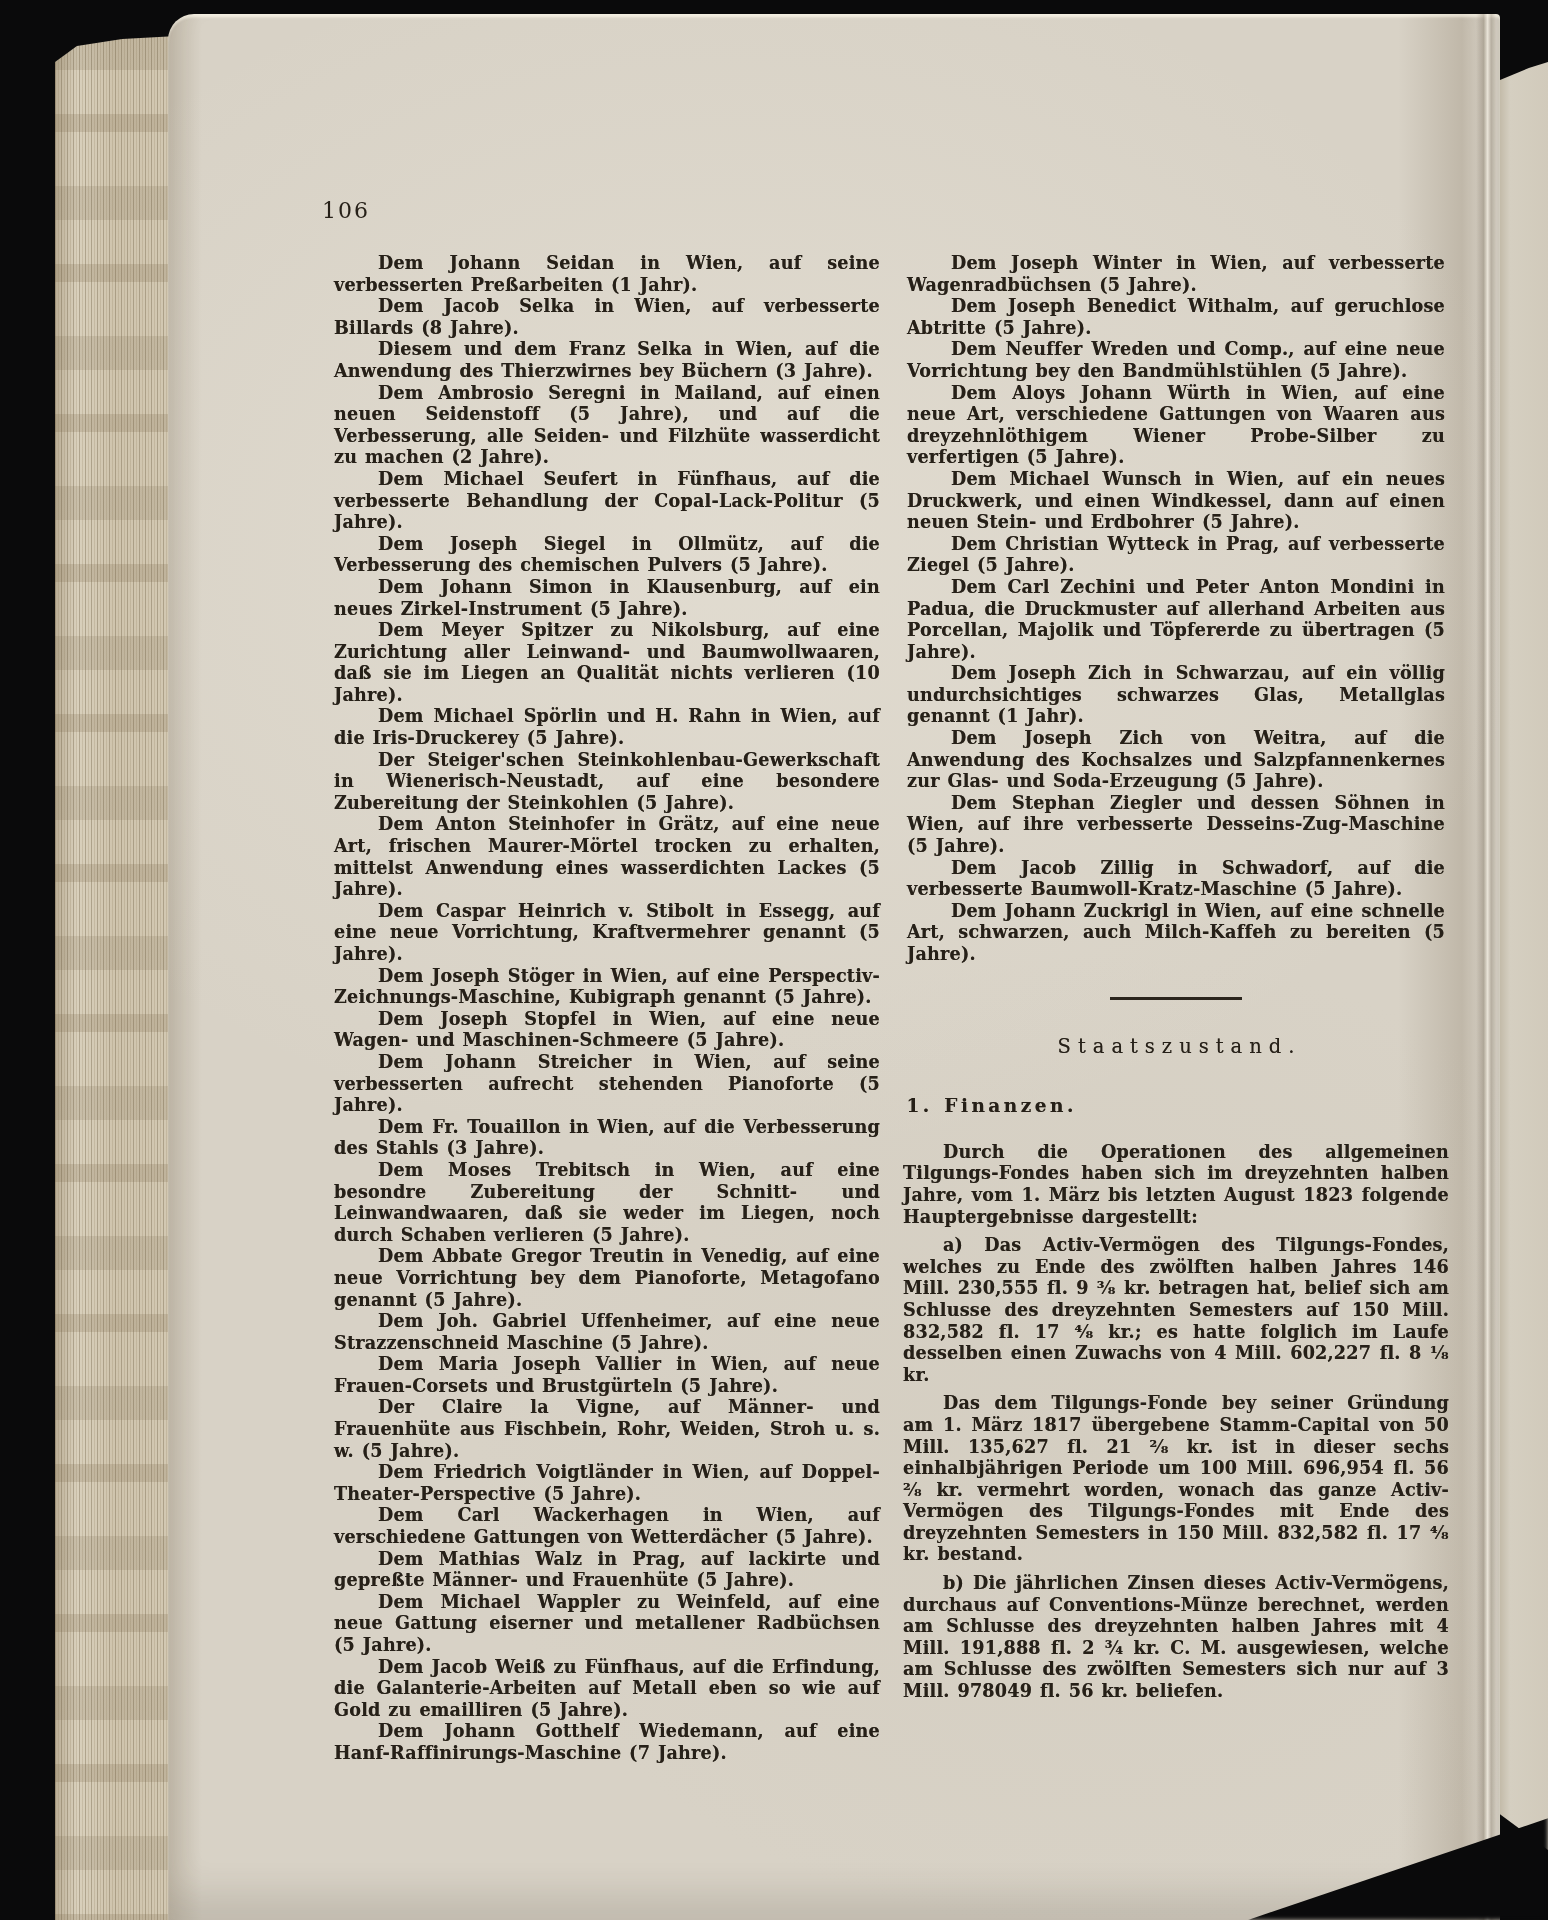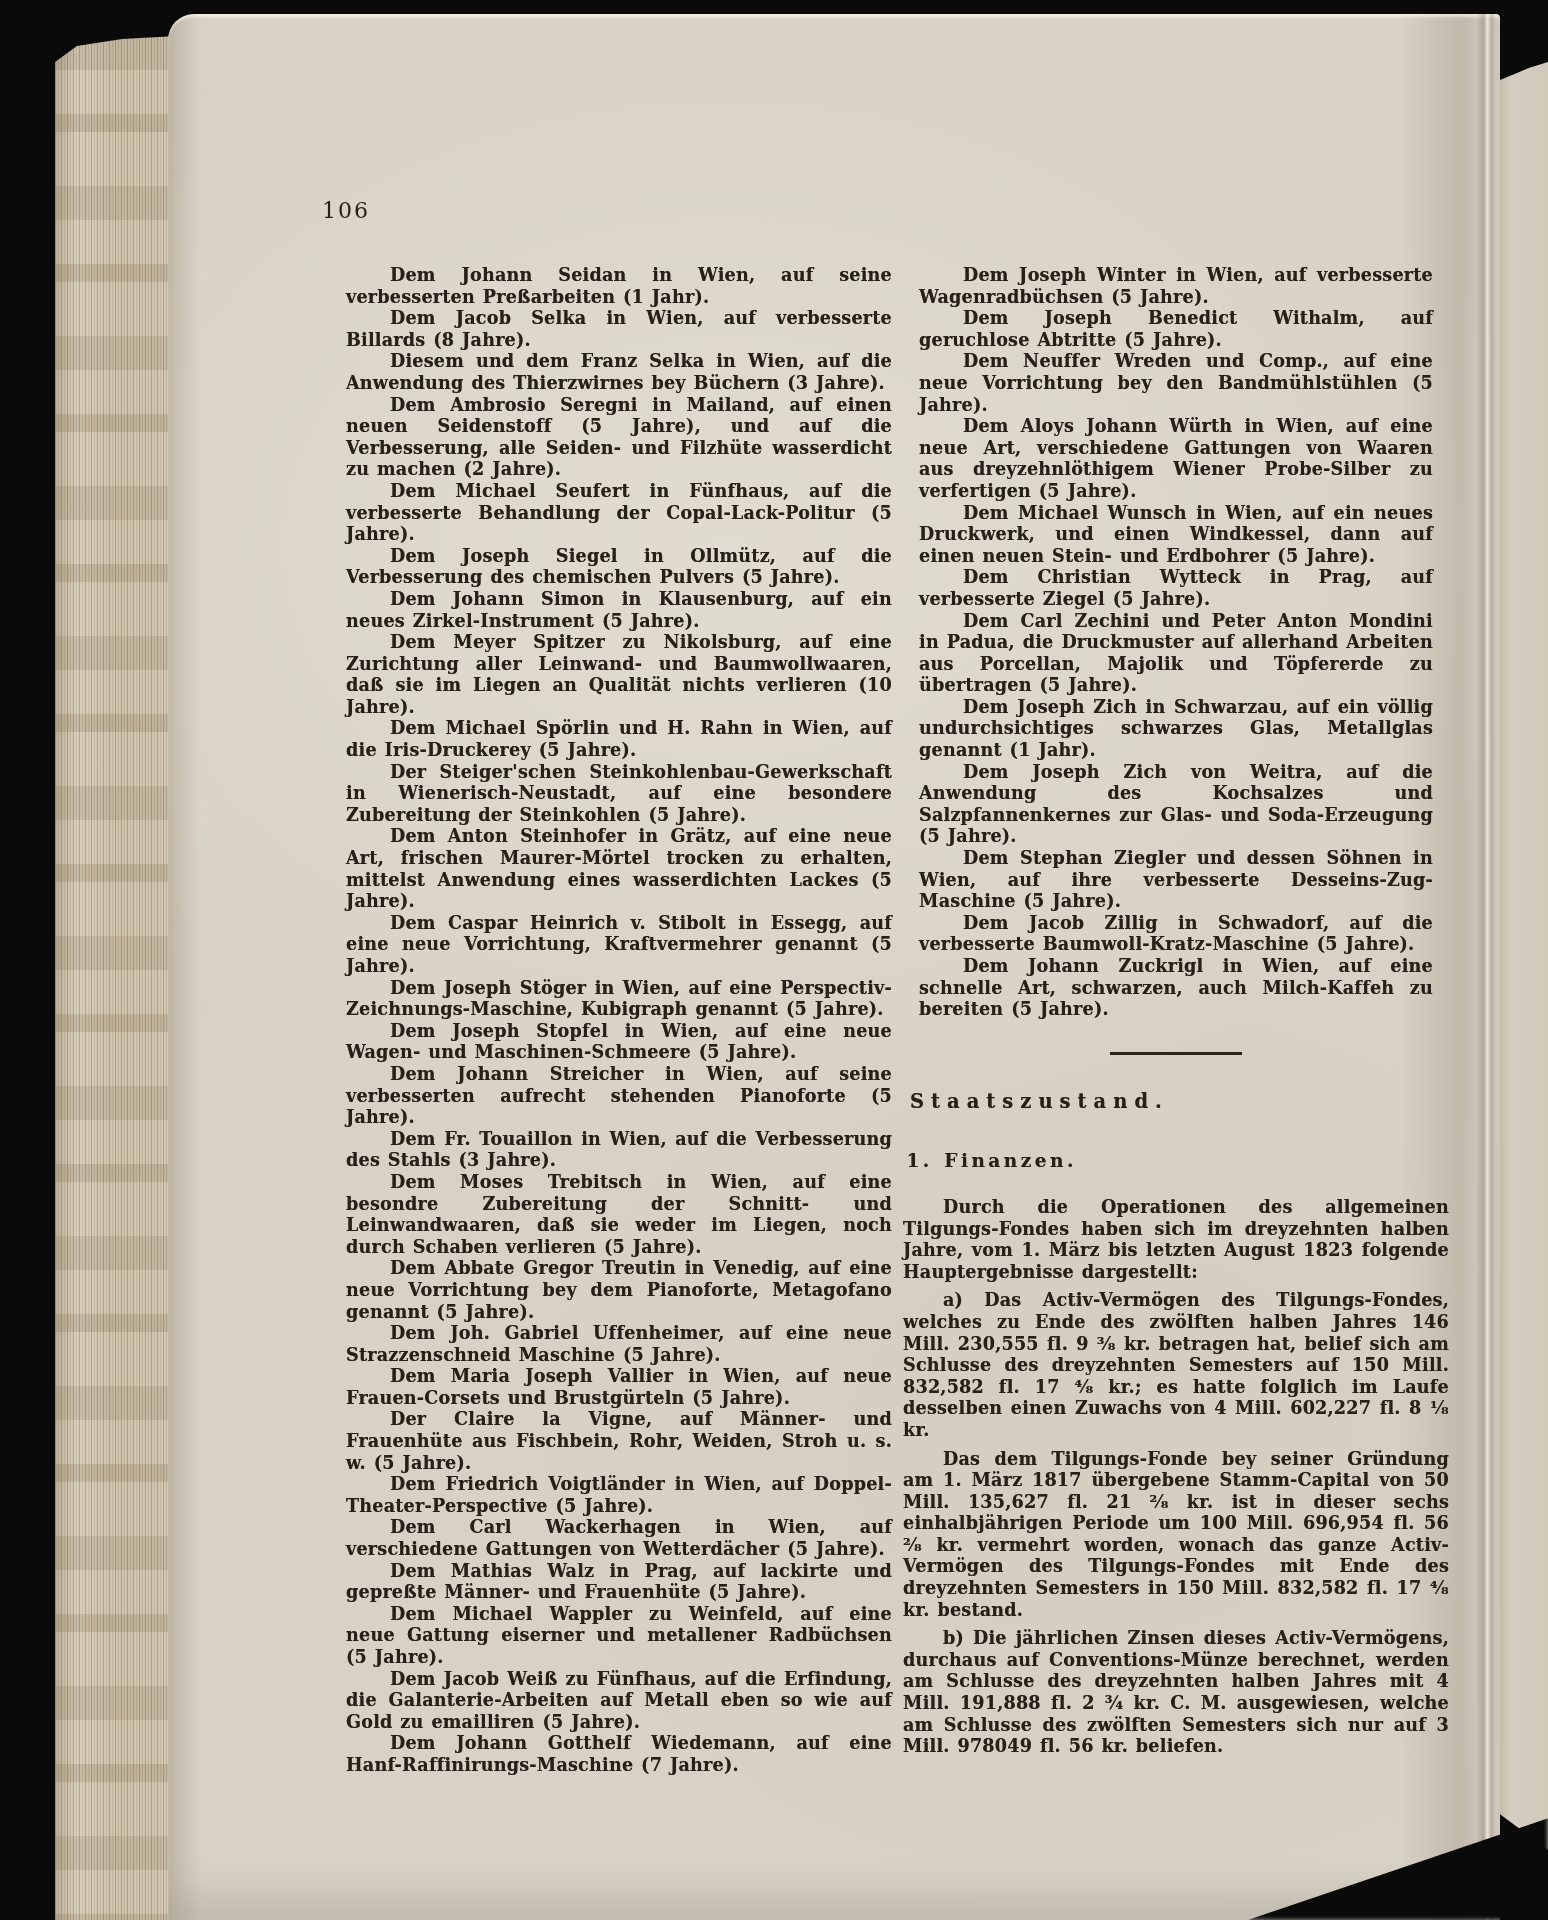--- a/index.html
+++ b/index.html
@@ -70,29 +70,29 @@
     color:var(--ink);
     font-size:17.6px;line-height:21.6px;font-weight:bold;
     letter-spacing:.2px;word-spacing:1.5px;
     text-align:justify;
     text-shadow:0 0 .5px rgba(30,22,12,.55);
   }
   .col-left{left:162px;}
   .col-right{left:735px;}
 
   .entry{margin:0;text-indent:44px;}
-  .entries{margin:16px;padding:0;}
+  .entries{margin:4px;padding:0;}
 
   .divider{
     width:132px;height:0;border-top:3px solid #2b251d;
     margin:32px auto 0;
   }
   .section-heading{
-    margin:36px 0 0;
-    font-size:19.5px;font-weight:bold;letter-spacing:7px;text-indent:7px;
+    margin:36px 0 0;text-align:center;
+    font-size:19.5px;font-weight:normal;letter-spacing:7px;text-indent:7px;
   }
   .sub-heading{
     margin:38px 0 0;
     font-size:18.5px;font-weight:bold;letter-spacing:3.5px;text-indent:3.5px;
   }
   .finance{margin-top:24px;}
   .fin-para{margin:7px 0 0;text-indent:40px;}
 </style>
 </head>
 <body>

